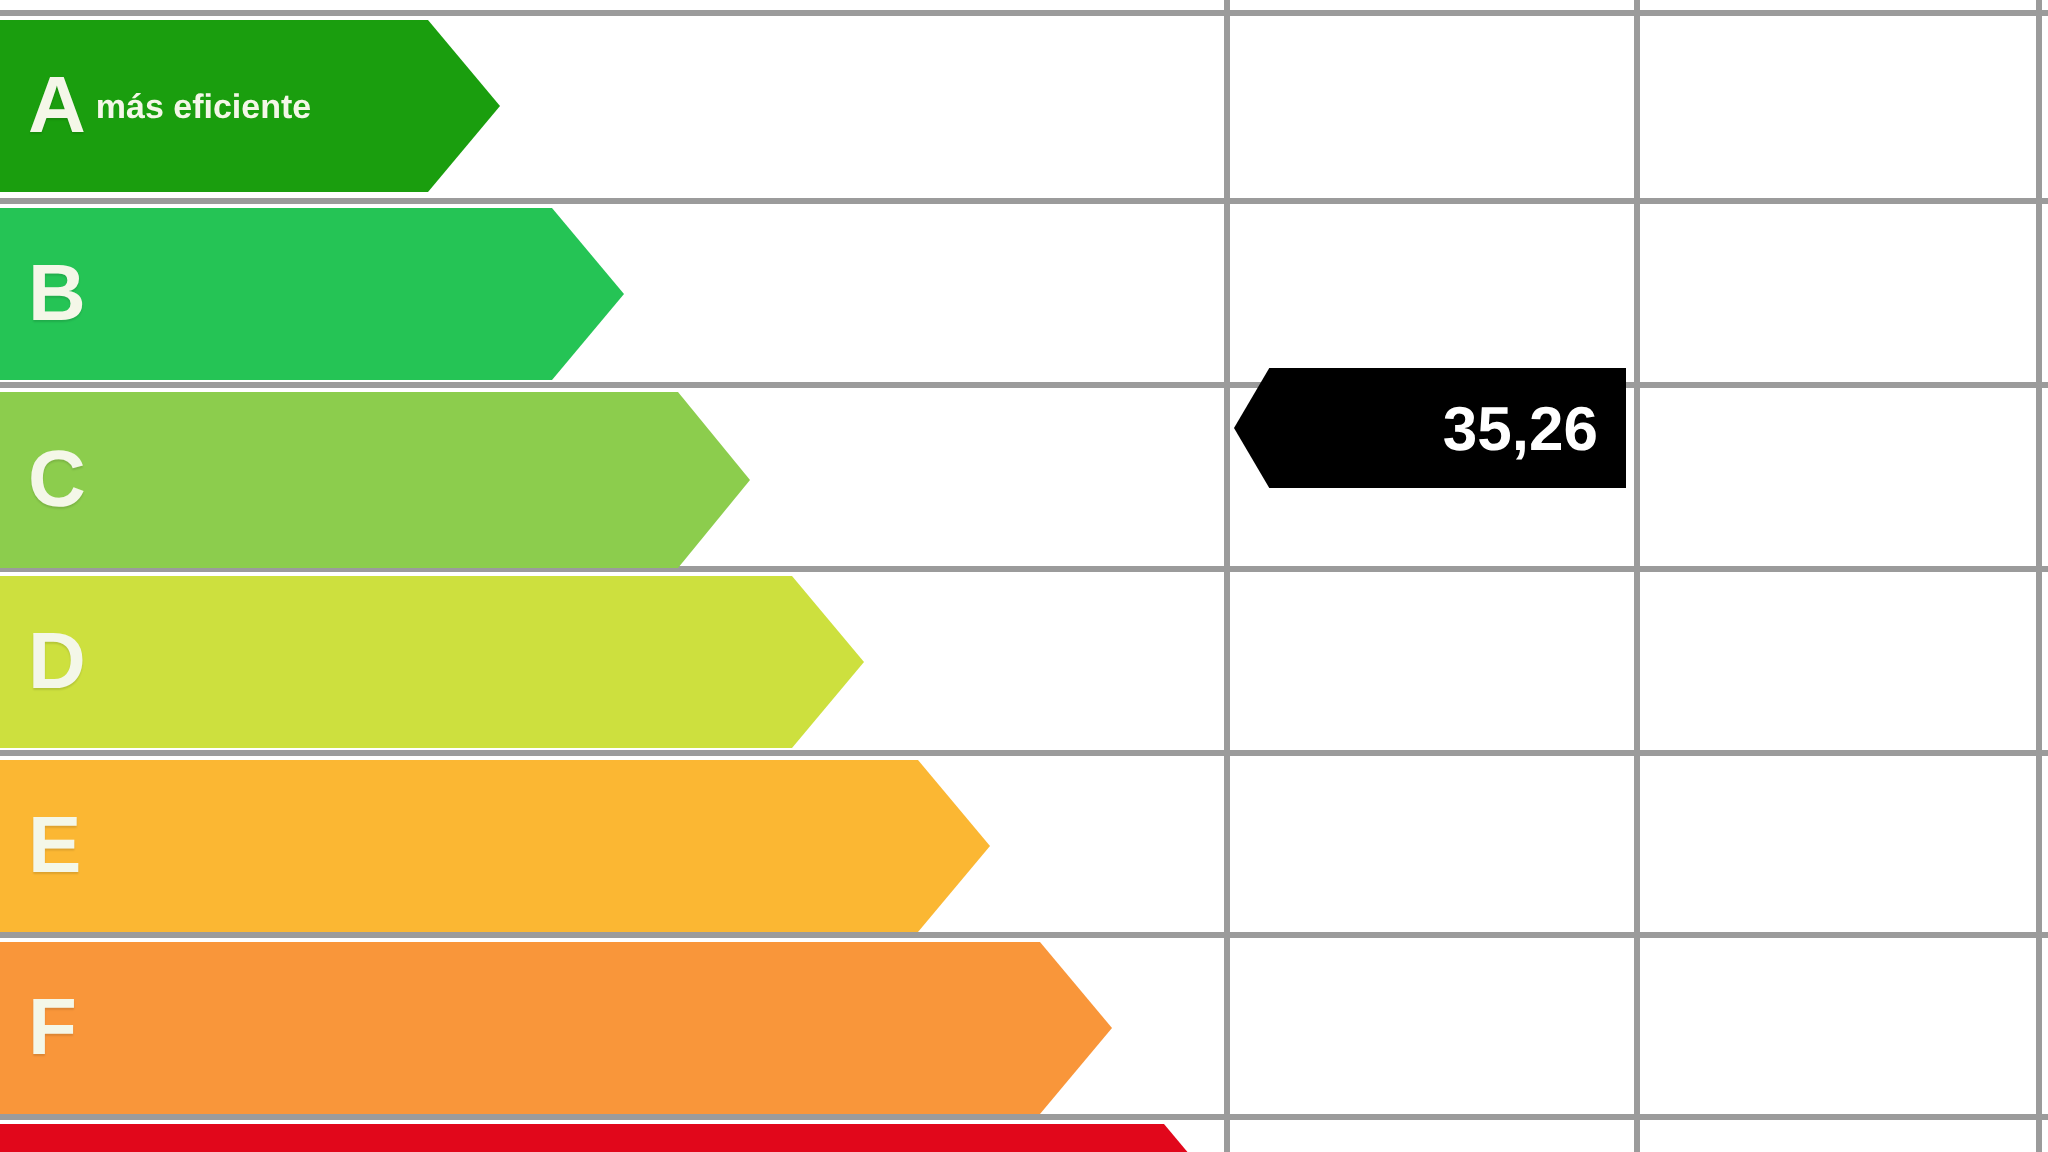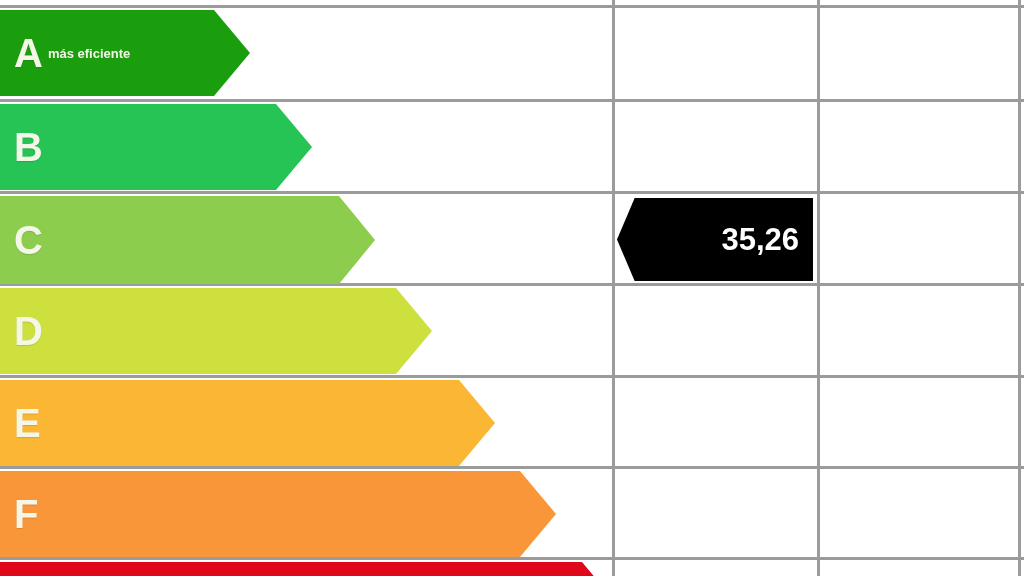--- a/index.html
+++ b/index.html
@@ -59,21 +59,21 @@
   .band-letter {
     color: #f4f7e8;
     font-size: 40px;
     font-weight: bold;
     line-height: 1;
     letter-spacing: 0px;
     text-shadow: 0 1px 1px rgba(0,0,0,0.12);
   }
   .band-note {
     color: #f4f7e8;
-    font-size: 13px;
+    font-size: 17px;
     font-weight: bold;
     margin-left: 5px;
     line-height: 1;
     white-space: nowrap;
     text-align: center;
   }
 
   
   .value-layer {
     position: absolute;
@@ -133,18 +133,18 @@
       <div class="band" style="top: 380px; height: 86px; width: 495px; background: rgb(251, 183, 51); clip-path: polygon(0px 0px, 459px 0px, 495px 50%, 459px 100%, 0px 100%);">
         <span class="band-letter">E</span>
       </div>
       <div class="band" style="top: 471px; height: 86px; width: 556px; background: rgb(249, 150, 58); clip-path: polygon(0px 0px, 520px 0px, 556px 50%, 520px 100%, 0px 100%);">
         <span class="band-letter">F</span>
       </div>
       <div class="band" style="top: 562px; height: 86px; width: 618px; background: rgb(225, 7, 27); clip-path: polygon(0px 0px, 582px 0px, 618px 50%, 582px 100%, 0px 100%);"></div>
     </div>
 
   <div class="value-layer" id="value-layer">
-      <div class="value-arrow" style="left: 617px; top: 198px; width: 196px; height: 83px; background: rgb(0, 0, 0);">
+      <div class="value-arrow" style="left: 617px; top: 184px; width: 196px; height: 60px; background: rgb(0, 0, 0);">
         <span class="value-text">35,26</span>
       </div>
     </div>
 
 </div>
 
 </body></html>

